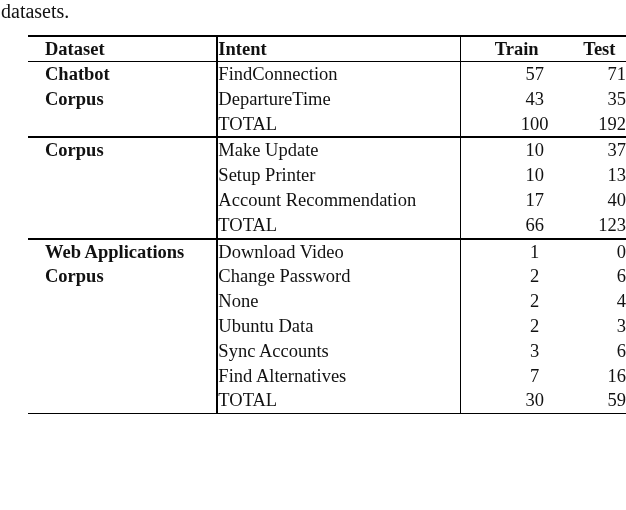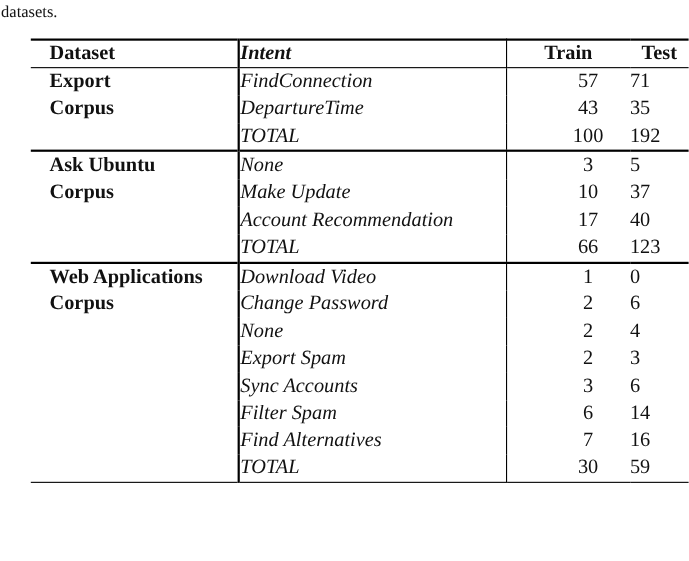--- a/index.html
+++ b/index.html
@@ -3,39 +3,39 @@
 <meta charset="utf-8">
 <style>
   html, body { margin: 0; padding: 0; background: #ffffff; }
   body {
     width: 626px; height: 510px; overflow: hidden; position: relative;
     font-family: "Liberation Serif", "DejaVu Serif", serif;
     color: #111;
   }
   .caption {
     position: absolute; left: 1px; top: 0px;
-    font-size: 15px; line-height: 22px;
+    font-size: 20px; line-height: 22px;
   }
   .table-wrap {
     position: absolute; left: 28px; top: 35px; width: 598px;
   }
   table {
     border-collapse: collapse; width: 598px;
     font-size: 18.5px;
   }
   td, th {
     padding: 0; height: 24.8px; line-height: 24.8px;
     white-space: nowrap; vertical-align: middle;
   }
   thead tr { border-top: 2px solid #000; border-bottom: 1.5px solid #000; }
   th { font-weight: bold; text-align: left; height: 24px; line-height: 24px; }
   .c-ds { width: 174px; padding-left: 17px; border-right: 2.5px solid #000; font-weight: bold; }
-  .c-in { width: 245px; padding-left: 0; border-right: 1.5px solid #000; font-style: italic; }
+  .c-in { width: 245px; padding-left: 0; border-right: 1.5px solid #000; }
   .c-tr { width: 80px; text-align: center; padding-left: 36px; }
-  .c-te { width: 55px; text-align: left; }
+  .c-te { width: 55px; text-align: right; }
   th.c-tr { text-align: center; padding-left: 0; margin-top: 28px; }
   th.c-te { text-align: center; }
   tbody.section { border-top: 2.5px solid #000; }
   tbody.section:first-of-type { border-top: 0; }
   tbody.last { border-bottom: 1.5px solid #000; }
 </style>
 </head>
 <body>
 
 <div class="caption">datasets.</div>
@@ -46,51 +46,51 @@
     <tr>
       <th class="c-ds">Dataset</th>
       <th class="c-in">Intent</th>
       <th class="c-tr">Train</th>
       <th class="c-te">Test</th>
     </tr>
   </thead>
 
   <tbody class="section">
     <tr>
-      <td class="c-ds">Export</td>
+      <td class="c-ds">Chatbot</td>
       <td class="c-in">FindConnection</td>
       <td class="c-tr">57</td>
       <td class="c-te">71</td>
     </tr>
     <tr>
       <td class="c-ds">Corpus</td>
       <td class="c-in">DepartureTime</td>
       <td class="c-tr">43</td>
       <td class="c-te">35</td>
     </tr>
     <tr>
       <td class="c-ds"></td>
       <td class="c-in">TOTAL</td>
       <td class="c-tr">100</td>
       <td class="c-te">192</td>
     </tr>
   </tbody>
 
   <tbody class="section">
     <tr>
-      <td class="c-ds">Ask Ubuntu</td>
-      <td class="c-in">None</td>
-      <td class="c-tr">3</td>
-      <td class="c-te">5</td>
-    </tr>
-    <tr>
       <td class="c-ds">Corpus</td>
       <td class="c-in">Make Update</td>
       <td class="c-tr">10</td>
       <td class="c-te">37</td>
+    </tr>
+    <tr>
+      <td class="c-ds"></td>
+      <td class="c-in">Setup Printer</td>
+      <td class="c-tr">10</td>
+      <td class="c-te">13</td>
     </tr>
     <tr>
       <td class="c-ds"></td>
       <td class="c-in">Account Recommendation</td>
       <td class="c-tr">17</td>
       <td class="c-te">40</td>
     </tr>
     <tr>
       <td class="c-ds"></td>
       <td class="c-in">TOTAL</td>
@@ -113,35 +113,29 @@
       <td class="c-te">6</td>
     </tr>
     <tr>
       <td class="c-ds"></td>
       <td class="c-in">None</td>
       <td class="c-tr">2</td>
       <td class="c-te">4</td>
     </tr>
     <tr>
       <td class="c-ds"></td>
-      <td class="c-in">Export Spam</td>
+      <td class="c-in">Ubuntu Data</td>
       <td class="c-tr">2</td>
       <td class="c-te">3</td>
     </tr>
     <tr>
       <td class="c-ds"></td>
       <td class="c-in">Sync Accounts</td>
       <td class="c-tr">3</td>
       <td class="c-te">6</td>
-    </tr>
-    <tr>
-      <td class="c-ds"></td>
-      <td class="c-in">Filter Spam</td>
-      <td class="c-tr">6</td>
-      <td class="c-te">14</td>
     </tr>
     <tr>
       <td class="c-ds"></td>
       <td class="c-in">Find Alternatives</td>
       <td class="c-tr">7</td>
       <td class="c-te">16</td>
     </tr>
     <tr>
       <td class="c-ds"></td>
       <td class="c-in">TOTAL</td>

